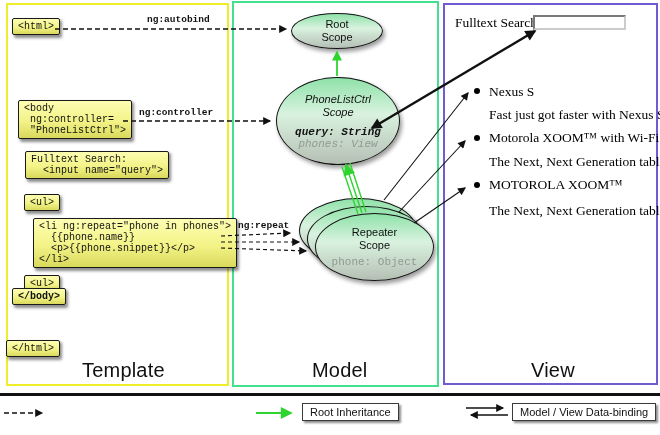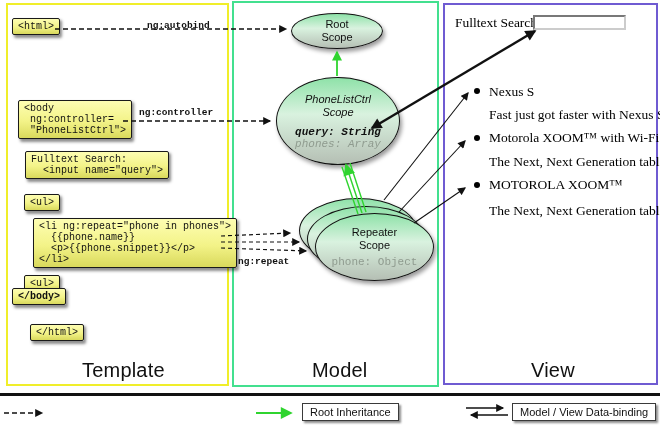--- a/index.html
+++ b/index.html
@@ -76,38 +76,38 @@
   </div>
 
   <div class="codebox" style="left:24px;top:275px;">
     <div class="ln">&lt;ul&gt;</div>
   </div>
 
   <div class="codebox" style="left:12px;top:288px;font-weight:bold;">
     <div class="ln">&lt;/body&gt;</div>
   </div>
 
-  <div class="codebox" style="left:6px;top:324px;margin-left:24px;">
+  <div class="codebox" style="left:6px;top:340px;">
     <div class="ln">&lt;/html&gt;</div>
   </div>
 
-  <div class="edge-label" style="left:147px;top:20px;">ng:autobind</div>
+  <div class="edge-label" style="left:147px;top:14px;">ng:autobind</div>
   <div class="edge-label" style="left:139px;top:107px;">ng:controller</div>
-  <div class="edge-label" style="left:238px;top:220px;margin-top:36px;">ng:repeat</div>
+  <div class="edge-label" style="left:238px;top:220px;">ng:repeat</div>
 
   <div class="ellipse" style="left:291px;top:13px;width:90px;height:34px;">
     <div class="etitle">Root</div>
     <div class="etitle">Scope</div>
   </div>
 
   <div class="ellipse" style="left:276px;top:77px;width:122px;height:86px;font-style:italic;">
     <div class="etitle">PhoneListCtrl</div>
     <div class="etitle">Scope</div>
     <div class="eprop strong" style="margin-top:7px;">query: String</div>
-    <div class="eprop dim">phones: Array</div>
+    <div class="eprop dim">phones: View</div>
   </div>
 
   <div class="ellipse" style="left:299px;top:198px;width:116px;height:63px;"></div>
   <div class="ellipse" style="left:307px;top:206px;width:116px;height:64px;"></div>
   <div class="ellipse" style="left:315px;top:213px;width:117px;height:66px;">
     <div class="etitle">Repeater</div>
     <div class="etitle">Scope</div>
     <div class="eprop dim" style="margin-top:4px;">phone: Object</div>
   </div>
 

